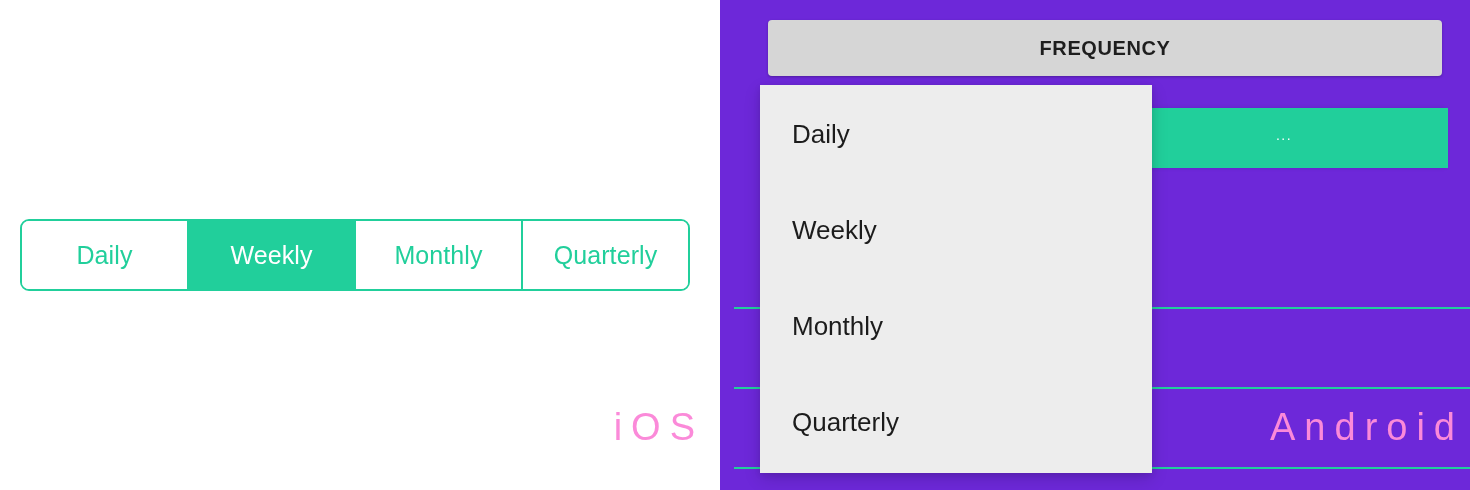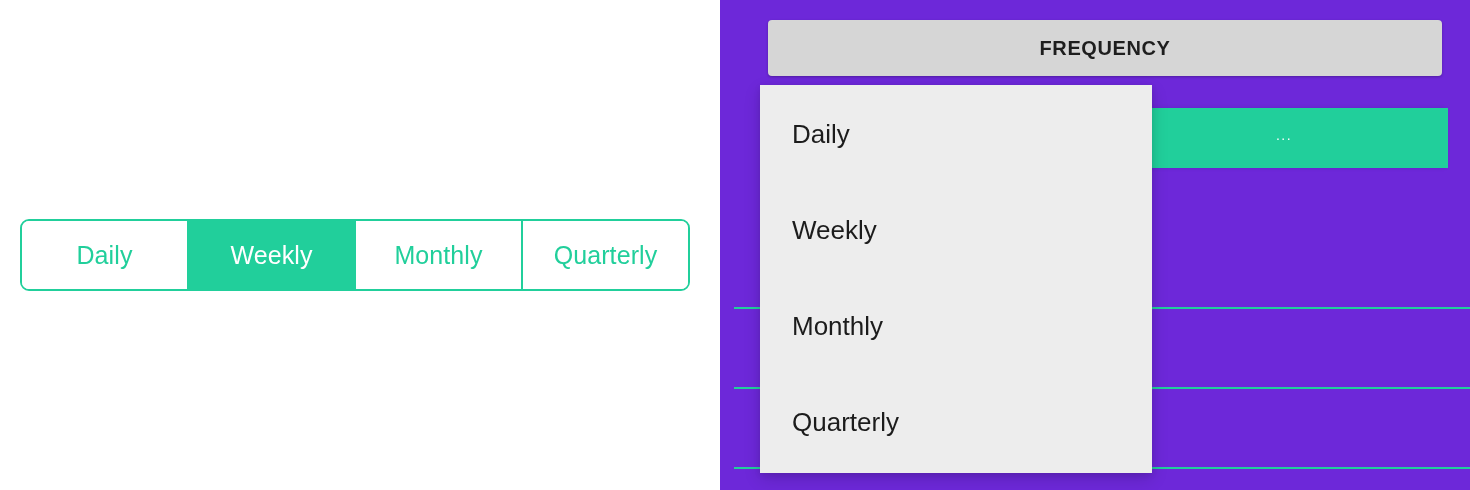--- a/index.html
+++ b/index.html
@@ -169,20 +169,21 @@
         <span>Weekly</span>
       </div>
       <div class="seg">
         <span>Monthly</span>
       </div>
       <div class="seg">
         <span>Quarterly</span>
       </div>
     </div>
 
+    <div class="platform-caption" id="ios-caption">iOS</div>
   </div>
 
   <div id="android-panel">
 
     <div id="frequency-header">
       <span id="frequency-header-label">FREQUENCY</span>
     </div>
 
     <div id="value-bar">
       <span id="value-bar-label">...</span>
@@ -200,15 +201,16 @@
         <span>Weekly</span>
       </div>
       <div class="menu-item i2">
         <span>Monthly</span>
       </div>
       <div class="menu-item i3">
         <span>Quarterly</span>
       </div>
     </div>
 
+    <div class="platform-caption" id="android-caption">Android</div>
   </div>
 
 </div>
 
 </body></html>

